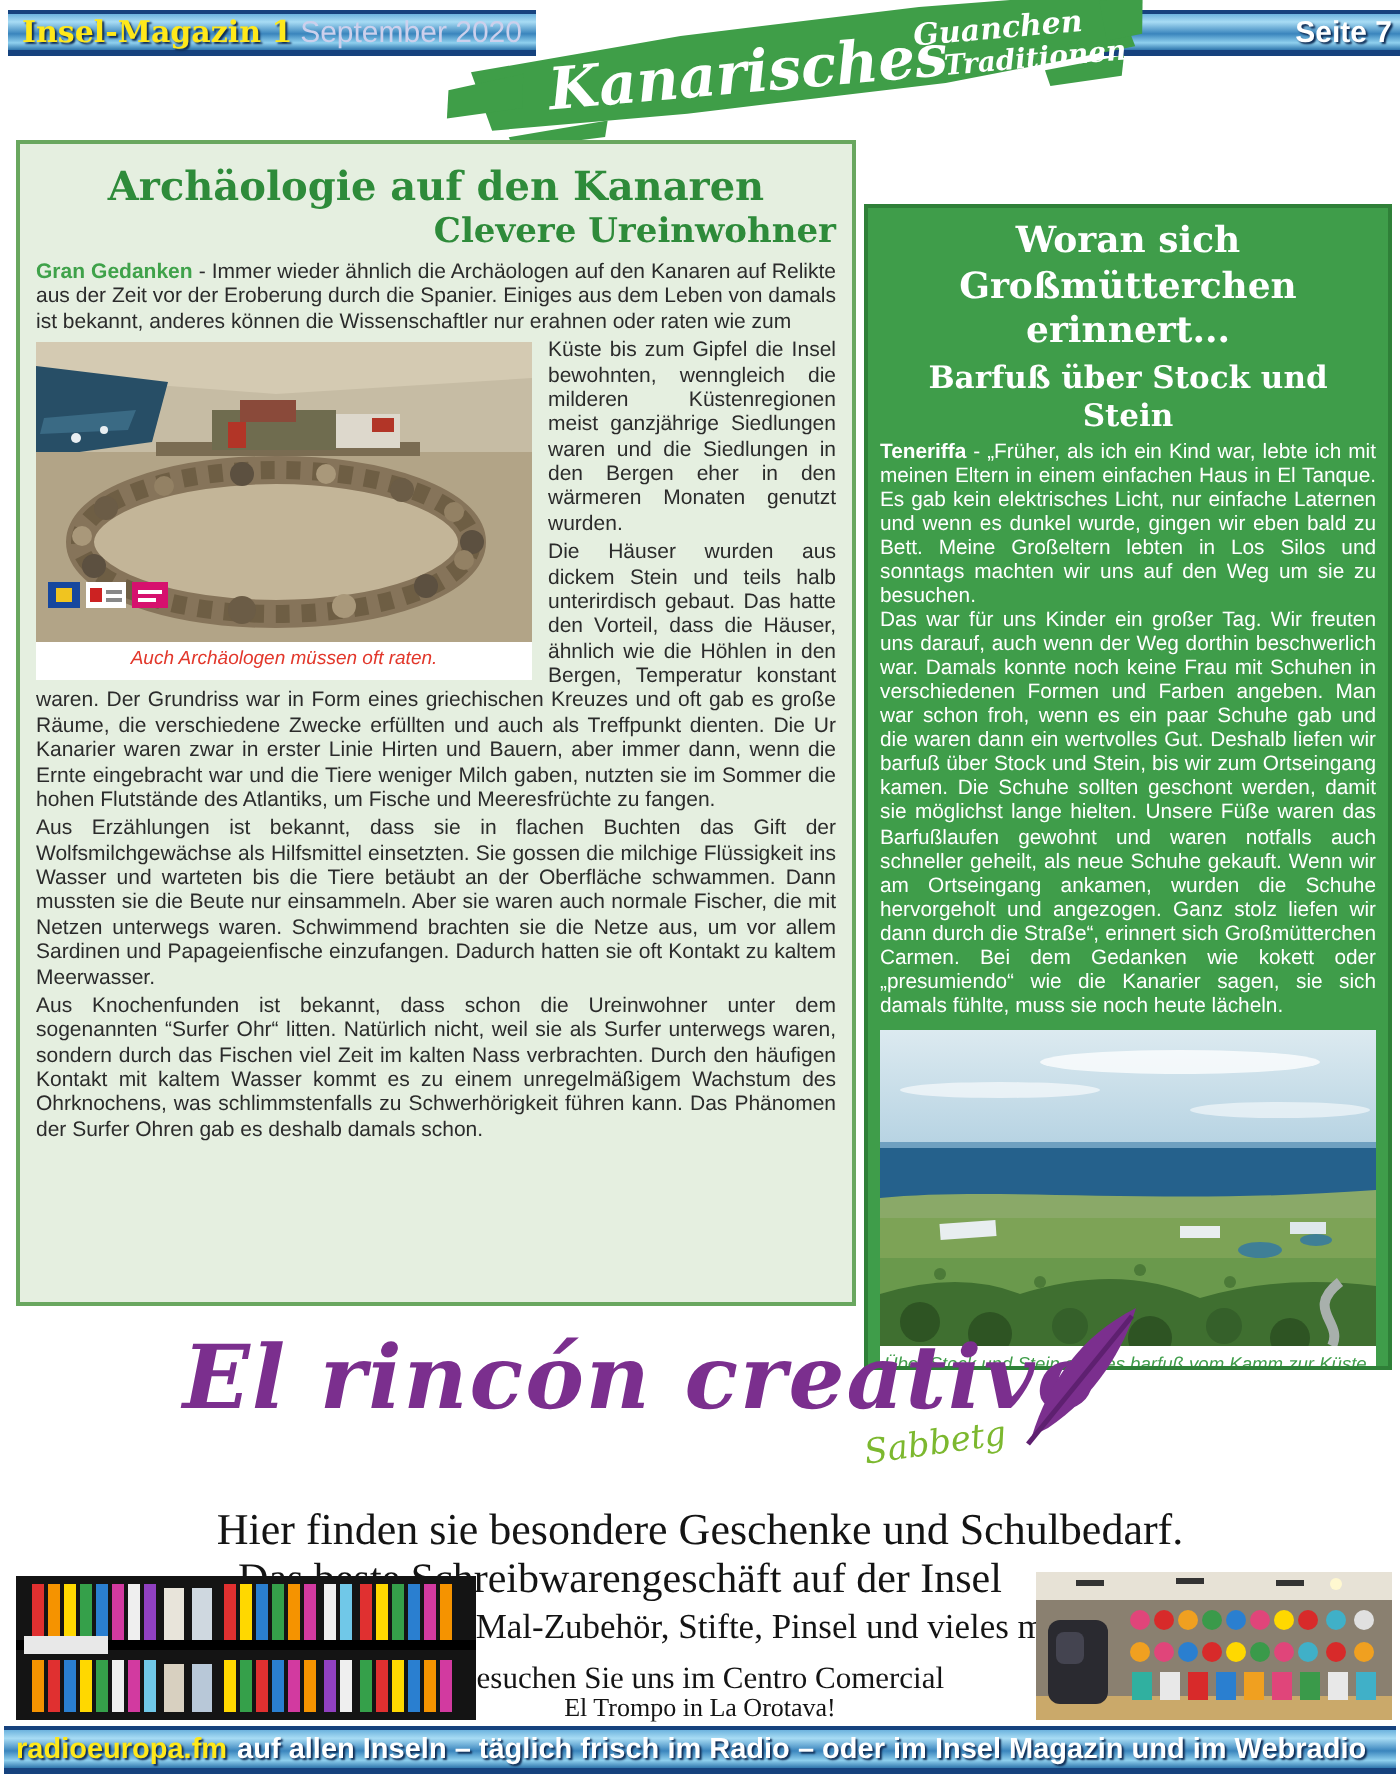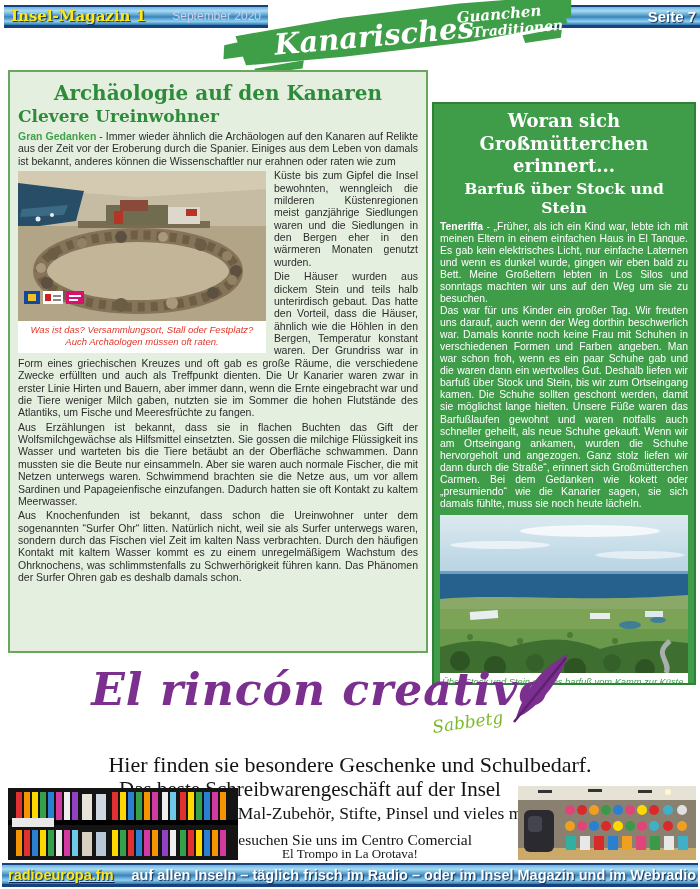--- a/index.html
+++ b/index.html
@@ -7,31 +7,31 @@
         font-family:"Liberation Sans",sans-serif;}
   
   .hbar{position:absolute;top:5px;height:18px;
         background:linear-gradient(180deg,#6db3de 0%,#a8dcf4 22%,#3a85bd 55%,#8fd0ee 80%,#2f76ad 100%);
         border-top:2px solid #16427e;border-bottom:3px solid #16427e;
         display:flex;align-items:center;padding:0 7px;box-sizing:content-box;}
   .hbar-left{left:4px;width:250px;justify-content:space-between;}
   .hbar-right{left:552px;width:137px;justify-content:flex-end;}
   .mag-title{color:#ffe81a;font-family:"DejaVu Serif",serif;font-weight:bold;font-size:15px;
              text-shadow:1px 1px 1px #0e2a52;white-space:nowrap;}
-  .mag-date{color:#ccd0ec;font-size:12px;white-space:nowrap;}
+  .mag-date{color:#ccd0ec;font-size:15px;white-space:nowrap;}
   .page-no{color:#ffffff;font-weight:bold;font-size:15px;text-shadow:1px 1px 1px #0e2a52;}
   
   .banner{position:absolute;left:222px;top:0px;width:352px;height:70px;}
   
   .box-left{position:absolute;left:8px;top:70px;width:420px;height:583px;box-sizing:border-box;
             background:#e5efe0;border:2px solid #69a75f;padding:8px 8px;overflow:hidden;}
   .al-title{font-family:"DejaVu Serif",serif;font-weight:bold;color:#2e8b3a;font-size:20px;
             text-align:center;margin:1px 0 0;}
   .al-sub{font-family:"DejaVu Serif",serif;font-weight:bold;color:#2e8b3a;font-size:17px;
-          text-align:left;margin:1px 0 4px;}
+          text-align:right;margin:1px 0 4px;}
   .al-body{font-size:10.5px;line-height:1.18;color:#2b2b2b;text-align:justify;}
   .al-body p{margin:0 0 2px;}
   .loc-green{color:#3fa24a;font-weight:bold;}
   .photo-block{float:left;width:248px;margin:2px 8px 2px 0;}
   .photo-block svg{display:block;}
   .cap-red{background:#ffffff;color:#e2372b;font-style:italic;font-size:9.5px;line-height:1.3;
            text-align:center;padding:3px 2px 4px;}
   
   .box-right{position:absolute;left:432px;top:70px;width:264px;height:583px;box-sizing:border-box;
              background:#3f9d4a;border:2px solid #2f8038;padding:4px 6px;overflow:hidden;margin-top:32px;}
@@ -61,21 +61,21 @@
   .ad-l5{left:350px;top:846px;transform:translateX(-50%);font-size:13px;}
   .ad-photo{position:absolute;}
   .ad-photo-left{left:8px;top:788px;}
   .ad-photo-right{left:518px;top:786px;}
   
   .fbar{position:absolute;left:2px;right:2px;top:863px;height:19px;
         background:linear-gradient(180deg,#6db3de 0%,#a8dcf4 22%,#3a85bd 55%,#8fd0ee 80%,#2f76ad 100%);
         border-top:2px solid #16427e;border-bottom:3px solid #16427e;
         display:flex;align-items:center;padding:0 6px;font-weight:bold;font-size:14.5px;
         white-space:nowrap;color:#ffffff;text-shadow:1px 1px 1px #0e2a52;}
-  .fbrand{color:#ffe81a;margin-right:18px;text-decoration:underline;}
+  .fbrand{color:#ffe81a;margin-right:5px;}
   svg text{font-family:"DejaVu Serif",serif;}
 </style>
 </head>
 <body>
 
 <div class="page">
 
   <div class="hbar hbar-left">
     <span class="mag-title">Insel-Magazin 1</span>
     <span class="mag-date">September 2020</span>
@@ -139,21 +139,20 @@
             <rect x="25" y="120" width="20" height="13" fill="#ffffff"></rect>
             <rect x="27" y="123" width="6" height="7" fill="#cc2222"></rect>
             <rect x="35" y="124" width="8" height="2" fill="#888888"></rect>
             <rect x="35" y="128" width="8" height="2" fill="#888888"></rect>
             <rect x="48" y="120" width="18" height="13" fill="#d6116e"></rect>
             <rect x="51" y="124" width="12" height="2" fill="#ffffff"></rect>
             <rect x="51" y="128" width="9" height="2" fill="#ffffff"></rect>
           </g>
         </svg>
         <div class="cap-red">
-          <div>Was ist das? Versammlungsort, Stall oder Festplatz?</div>
           <div>Auch Archäologen müssen oft raten.</div>
         </div>
       </div>
       <p>Küste bis zum Gipfel die Insel bewohnten, wenngleich die milderen Küstenregionen meist ganzjährige Siedlungen waren und die Siedlungen in den Bergen eher in den wärmeren Monaten genutzt wurden.</p>
       <p>Die Häuser wurden aus dickem Stein und teils halb unterirdisch gebaut. Das hatte den Vorteil, dass die Häuser, ähnlich wie die Höhlen in den Bergen, Temperatur konstant waren. Der Grundriss war in Form eines griechischen Kreuzes und oft gab es große Räume, die verschiedene Zwecke erfüllten und auch als Treffpunkt dienten. Die Ur Kanarier waren zwar in erster Linie Hirten und Bauern, aber immer dann, wenn die Ernte eingebracht war und die Tiere weniger Milch gaben, nutzten sie im Sommer die hohen Flutstände des Atlantiks, um Fische und Meeresfrüchte zu fangen.</p>
       <p>Aus Erzählungen ist bekannt, dass sie in flachen Buchten das Gift der Wolfsmilchgewächse als Hilfsmittel einsetzten. Sie gossen die milchige Flüssigkeit ins Wasser und warteten bis die Tiere betäubt an der Oberfläche schwammen. Dann mussten sie die Beute nur einsammeln. Aber sie waren auch normale Fischer, die mit Netzen unterwegs waren. Schwimmend brachten sie die Netze aus, um vor allem Sardinen und Papageienfische einzufangen. Dadurch hatten sie oft Kontakt zu kaltem Meerwasser.</p>
       <p>Aus Knochenfunden ist bekannt, dass schon die Ureinwohner unter dem sogenannten “Surfer Ohr“ litten. Natürlich nicht, weil sie als Surfer unterwegs waren, sondern durch das Fischen viel Zeit im kalten Nass verbrachten. Durch den häufigen Kontakt mit kaltem Wasser kommt es zu einem unregelmäßigem Wachstum des Ohrknochens, was schlimmstenfalls zu Schwerhörigkeit führen kann. Das Phänomen der Surfer Ohren gab es deshalb damals schon.</p>
     </div>
   </div>
 

